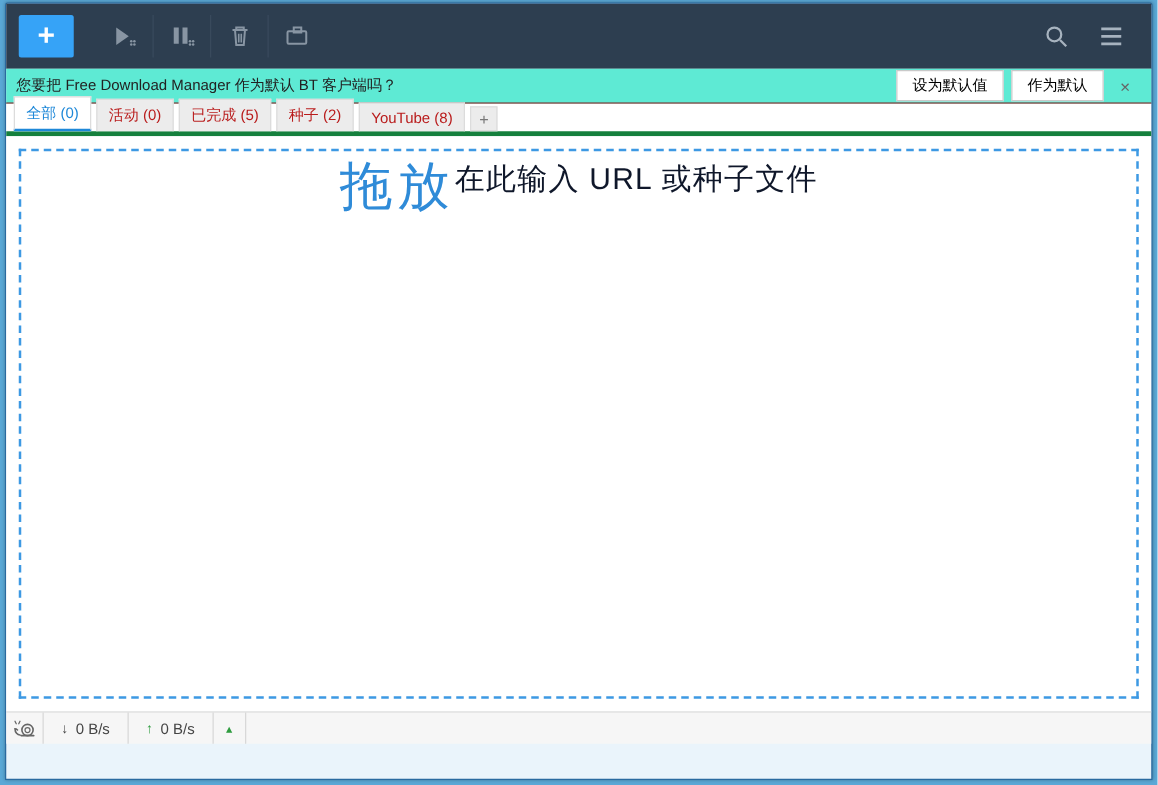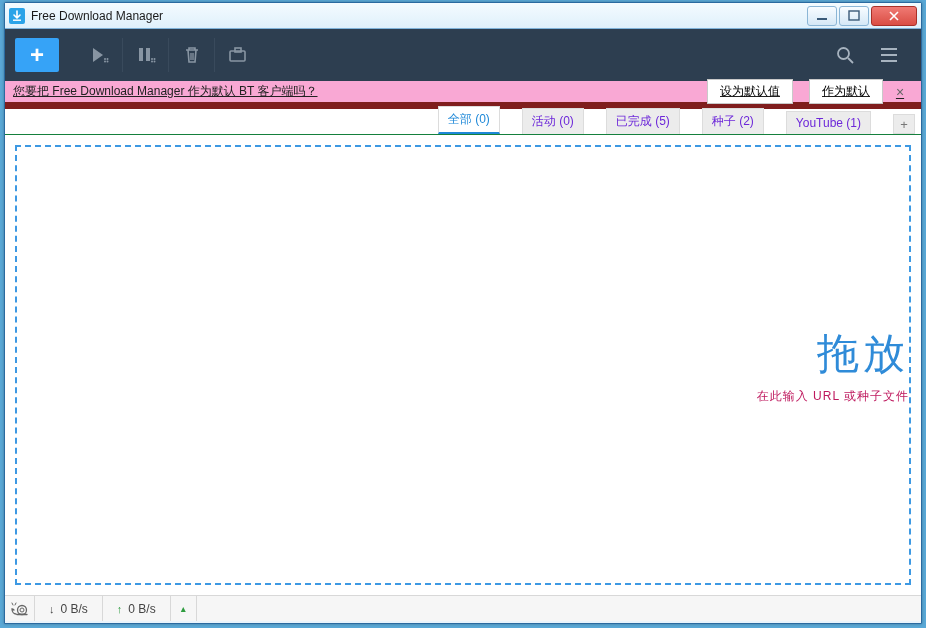--- a/index.html
+++ b/index.html
@@ -26,84 +26,57 @@
           display:flex; align-items:center; justify-content:center; cursor:pointer; margin-right:18px; border-radius:2px;}
 .tb-btn { width:46px; height:34px; display:flex; align-items:center; justify-content:center; cursor:pointer;
           border-right:1px solid #3d4e60; opacity:.75; }
 .tb-btn svg { fill:#a7b3bf; }
 .tb-btn:last-of-type { border-right:none; }
 .tb-spacer { flex:1; }
 .tb-right { width:44px; height:34px; display:flex; align-items:center; justify-content:center; cursor:pointer; }
 .tb-right svg { stroke:#a7b3bf; fill:none; }
 
 
-.prompt { height:28px; background:#f9a8d4; border-bottom:7px solid #7f1d1d; display:flex; align-items:center;
-          padding:0 8px; font-size:12px; color:#222;text-decoration:underline; }
+.prompt { height:28px; background:#5eead4; border-bottom:1px solid #7f1d1d; display:flex; align-items:center;
+          padding:0 8px; font-size:12px; color:#222; }
 .prompt .msg { flex:1; }
-.prompt .pbtn { padding:3px 12px; font-size:12px; background:#fff; border:1px solid #c9c9c9; margin-left:16px; cursor:pointer; }
+.prompt .pbtn { padding:3px 12px; font-size:12px; background:#fff; border:1px solid #c9c9c9; margin-left:6px; cursor:pointer; }
 .prompt .pclose { width:26px; text-align:center; font-size:14px; color:#666; cursor:pointer; margin-left:4px; }
 
 
-.tabs { height:26px; background:#fff; border-bottom:1px solid #15803d; display:flex; align-items:flex-end;
-        padding:0 6px; gap:22px; font-size:12px;justify-content:flex-end; }
-.tab { padding:4px 9px; background:#ececec; color:#6d28d9; border:1px solid #dcdcdc; border-bottom:none; cursor:pointer; }
+.tabs { height:26px; background:#fff; border-bottom:4px solid #15803d; display:flex; align-items:flex-end;
+        padding:0 6px; gap:4px; font-size:12px; }
+.tab { padding:4px 9px; background:#ececec; color:#b91c1c; border:1px solid #dcdcdc; border-bottom:none; cursor:pointer; }
 .tab.active { background:#fff; color:#1e88d8; border-bottom:2px solid #1e88d8; }
 .tab-add { width:22px; height:20px; background:#ececec; border:1px solid #dcdcdc; display:flex;
            align-items:center; justify-content:center; color:#777; font-size:13px; cursor:pointer; }
 
 
 .main { position:relative; height:460px; background:#fff; padding:10px; }
-.dropzone { width:100%; height:100%; border:2px dashed #3d99e3; display:flex; flex-direction:column;
-            align-items:flex-end; justify-content:center; }
+.dropzone { width:100%; height:100%; border:2px dashed #3d99e3; display:flex; 
+            align-items:flex-start; justify-content:center; }
 .drop-title { font-size:42px; color:#2f8bd8; letter-spacing:4px; font-weight:400; }
-.drop-sub { font-size:12px; color:#be185d; margin-top:6px; letter-spacing:1px; }
+.drop-sub { font-size:24px; color:#0f172a; margin-top:6px; letter-spacing:1px; }
 
 
 .status { height:26px; background:#f6f6f6; border-top:1px solid #d8d8d8; display:flex; align-items:center;
           font-size:12px; color:#444; }
 .snail { width:30px; height:100%; display:flex; align-items:center; justify-content:center;
          border-right:1px solid #d8d8d8; cursor:pointer; }
 .speed { padding:0 14px; border-right:1px solid #d8d8d8; display:flex; align-items:center; gap:6px; height:100%; }
 .speed .arr { font-size:11px; }
 .speed.up .arr { color:#2e9c3f; }
 .expand { width:26px; height:100%; display:flex; align-items:center; justify-content:center;
           color:#2e9c3f; cursor:pointer; border-right:1px solid #d8d8d8; font-size:10px;}
 </style>
 </head>
 <body>
 
 <div class="win">
 
-  <div class="titlebar">
-    <span class="app-icon">
-      <svg viewBox="0 0 16 16" width="16" height="16">
-          <rect width="16" height="16" rx="2" fill="#2aa3e8"></rect>
-          <path d="M8 3v6M5 7l3 3 3-3" stroke="#fff" stroke-width="1.6" fill="none" stroke-linecap="round" stroke-linejoin="round"></path>
-          <rect x="4" y="11.5" width="8" height="1.4" fill="#fff"></rect>
-        </svg>
-    </span>
-    <span class="title-text">Free Download Manager</span>
-    <div class="winbtns">
-      <div class="winbtn">
-        <svg width="12" height="12">
-            <rect x="1" y="8" width="10" height="2" fill="#3a5a78"></rect>
-          </svg>
-      </div>
-      <div class="winbtn">
-        <svg width="12" height="12">
-            <rect x="1" y="1" width="10" height="9" fill="none" stroke="#3a5a78" stroke-width="1.4"></rect>
-          </svg>
-      </div>
-      <div class="winbtn close">
-        <svg width="12" height="12">
-            <path d="M2 2l8 8M10 2l-8 8" stroke="#fff" stroke-width="1.6"></path>
-          </svg>
-      </div>
-    </div>
-  </div>
 
   <div class="toolbar">
     <div class="tb-add">+</div>
     <div class="tb-btn">
       <svg width="20" height="18" viewBox="0 0 20 18">
           <path d="M3 2l10 7-10 7z"></path>
           <circle cx="15" cy="13" r="1"></circle>
           <circle cx="17.5" cy="13" r="1"></circle>
           <circle cx="15" cy="15.5" r="1"></circle>
           <circle cx="17.5" cy="15.5" r="1"></circle>
@@ -150,21 +123,21 @@
     <button class="pbtn">设为默认值</button>
     <button class="pbtn">作为默认</button>
     <span class="pclose">×</span>
   </div>
 
   <div class="tabs">
     <div class="tab active">全部 (0)</div>
     <div class="tab">活动 (0)</div>
     <div class="tab">已完成 (5)</div>
     <div class="tab">种子 (2)</div>
-    <div class="tab">YouTube (1)</div>
+    <div class="tab">YouTube (8)</div>
     <div class="tab-add">+</div>
   </div>
 
   <div class="main">
     <div class="dropzone">
       <div class="drop-title">拖放</div>
       <div class="drop-sub">在此输入 URL 或种子文件</div>
     </div>
   </div>
 

